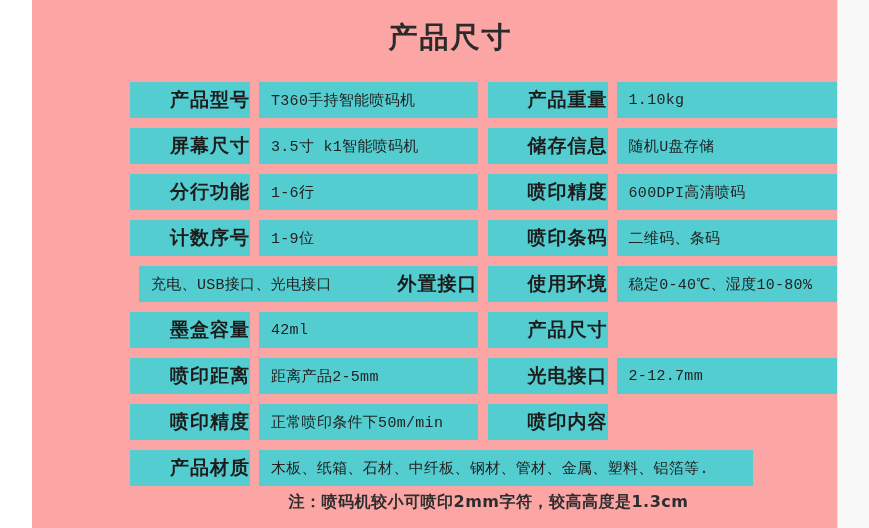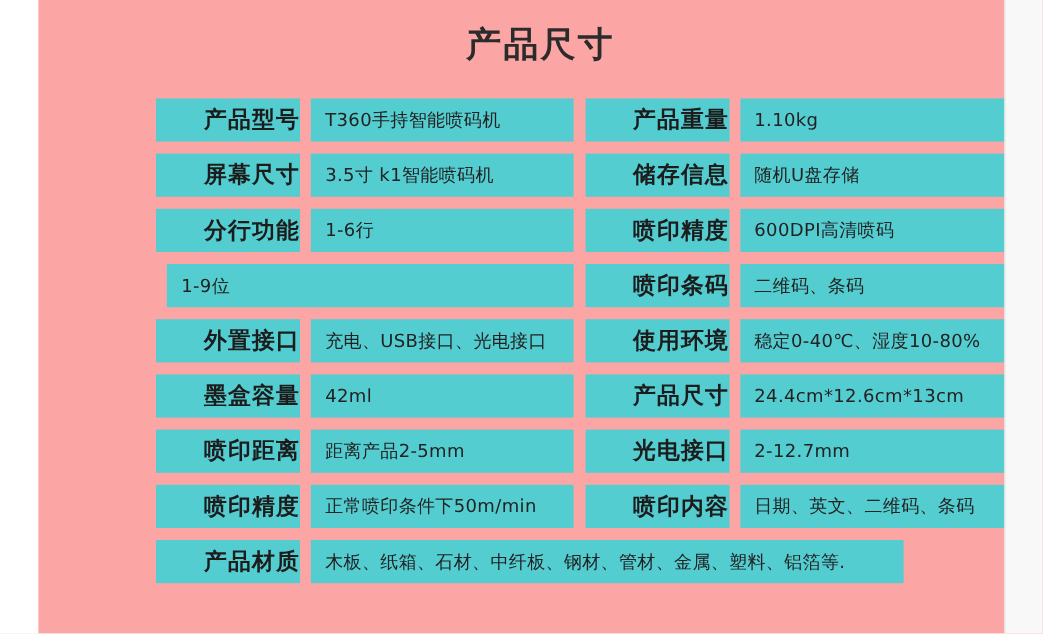--- a/index.html
+++ b/index.html
@@ -91,20 +91,21 @@
   }
 
   .cell-value {
     flex: 1 1 auto;
     margin-left: 9px;
     padding-left: 12px;
     font-size: 15px;
     font-weight: 400;
     color: #222222;
     letter-spacing: 0.3px;
+    font-family: Liberation Mono, monospace;
   }
 
   
   .spec-row.full .col-pair.left { width: 623px; }
   .spec-row.full .cell-value { flex: 1 1 auto; }
 
   .footnote {
     position: absolute;
     left: 98px;
     top: 492px;
@@ -153,47 +154,47 @@
         <div class="cell cell-value">1-6行</div>
       </div>
       <div class="col-pair right">
         <div class="cell cell-label">喷印精度</div>
         <div class="cell cell-value">600DPI高清喷码</div>
       </div>
     </div>
 
     <div class="spec-row">
       <div class="col-pair left">
+        <div class="cell cell-label">计数序号</div>
         <div class="cell cell-value">1-9位</div>
       </div>
       <div class="col-pair right">
         <div class="cell cell-label">喷印条码</div>
         <div class="cell cell-value">二维码、条码</div>
       </div>
     </div>
 
     <div class="spec-row">
       <div class="col-pair left">
+        <div class="cell cell-value">充电、USB接口、光电接口</div>
         <div class="cell cell-label">外置接口</div>
-        <div class="cell cell-value">充电、USB接口、光电接口</div>
       </div>
       <div class="col-pair right">
         <div class="cell cell-label">使用环境</div>
         <div class="cell cell-value">稳定0-40℃、湿度10-80%</div>
       </div>
     </div>
 
     <div class="spec-row">
       <div class="col-pair left">
         <div class="cell cell-label">墨盒容量</div>
         <div class="cell cell-value">42ml</div>
       </div>
       <div class="col-pair right">
         <div class="cell cell-label">产品尺寸</div>
-        <div class="cell cell-value">24.4cm*12.6cm*13cm</div>
       </div>
     </div>
 
     <div class="spec-row">
       <div class="col-pair left">
         <div class="cell cell-label">喷印距离</div>
         <div class="cell cell-value">距离产品2-5mm</div>
       </div>
       <div class="col-pair right">
         <div class="cell cell-label">光电接口</div>
@@ -201,29 +202,29 @@
       </div>
     </div>
 
     <div class="spec-row">
       <div class="col-pair left">
         <div class="cell cell-label">喷印精度</div>
         <div class="cell cell-value">正常喷印条件下50m/min</div>
       </div>
       <div class="col-pair right">
         <div class="cell cell-label">喷印内容</div>
-        <div class="cell cell-value">日期、英文、二维码、条码</div>
       </div>
     </div>
 
     <div class="spec-row full">
       <div class="col-pair left">
         <div class="cell cell-label">产品材质</div>
         <div class="cell cell-value">木板、纸箱、石材、中纤板、钢材、管材、金属、塑料、铝箔等.</div>
       </div>
     </div>
 
   </div>
 
+  <div class="footnote">注：喷码机较小可喷印2mm字符，较高高度是1.3cm</div>
 
 </div>
 
 <div class="page-gutter"></div>
 
 </body></html>

